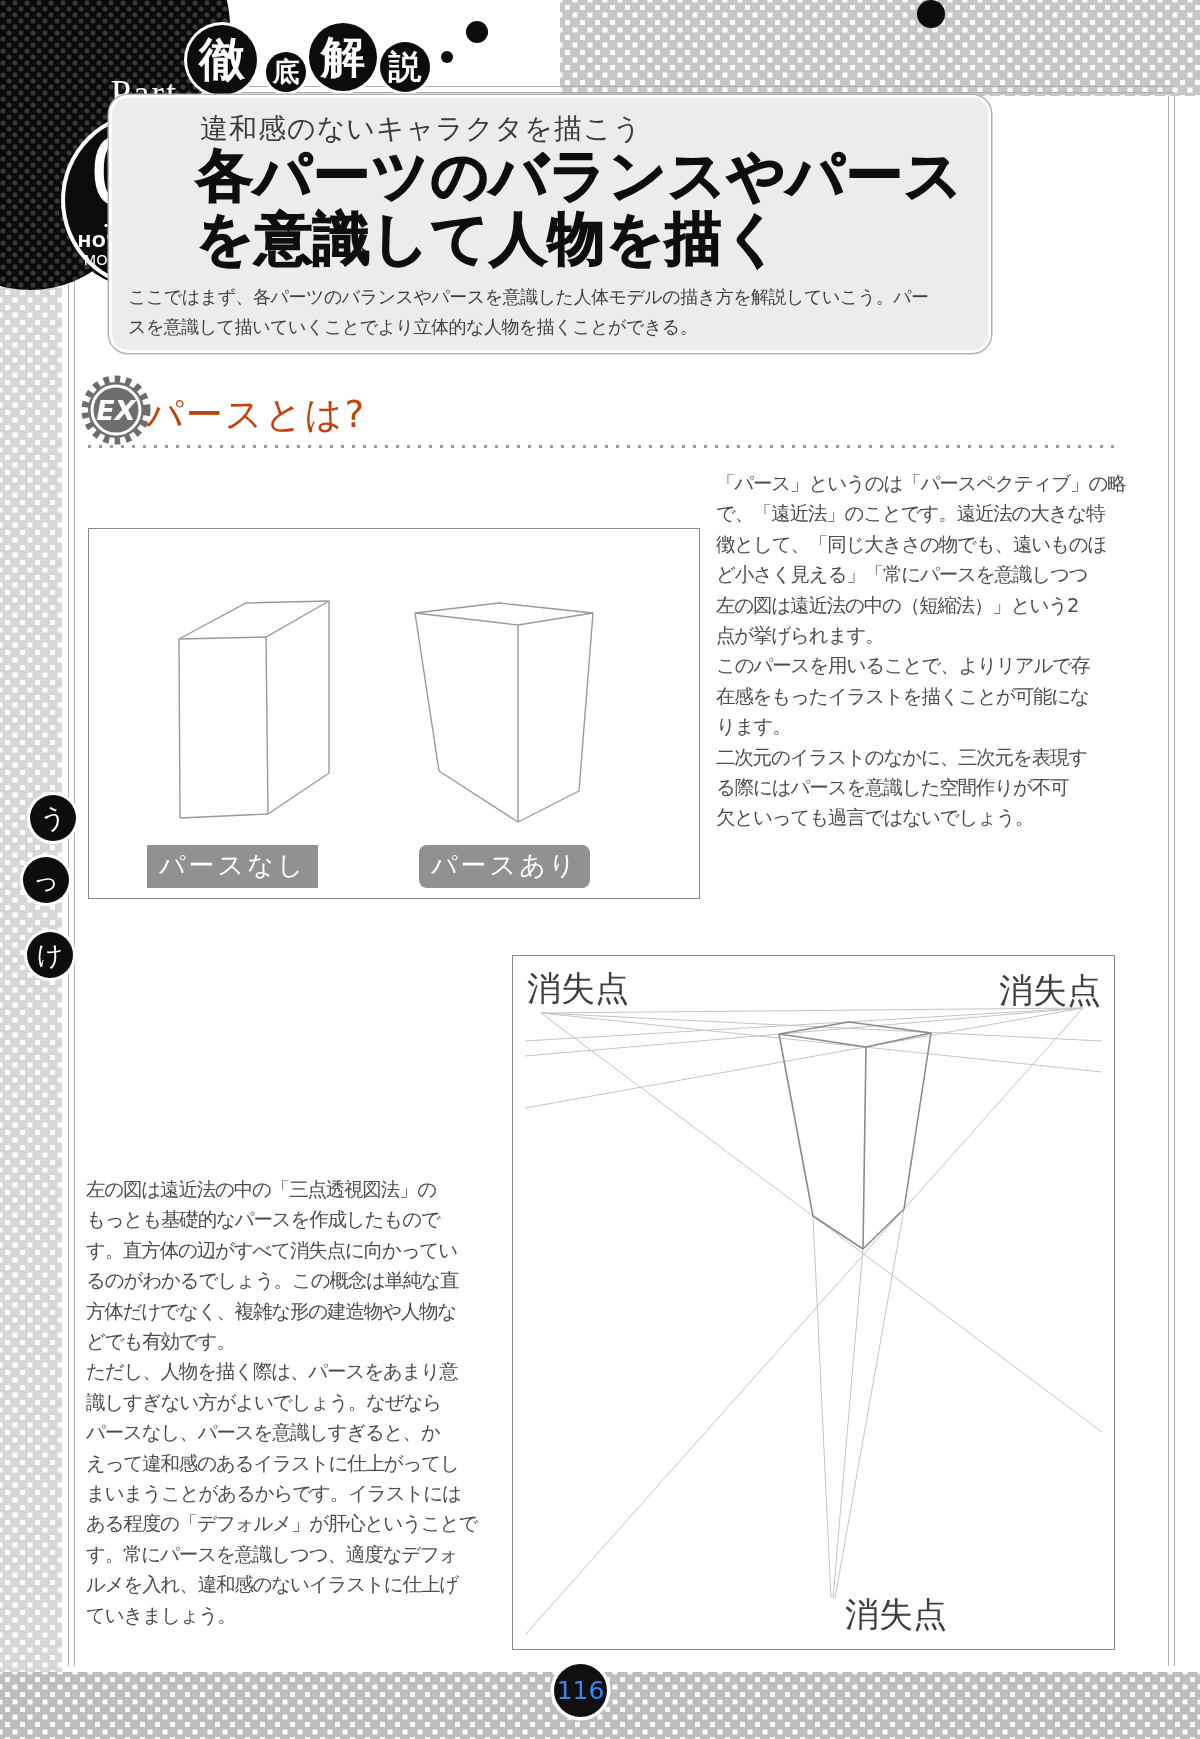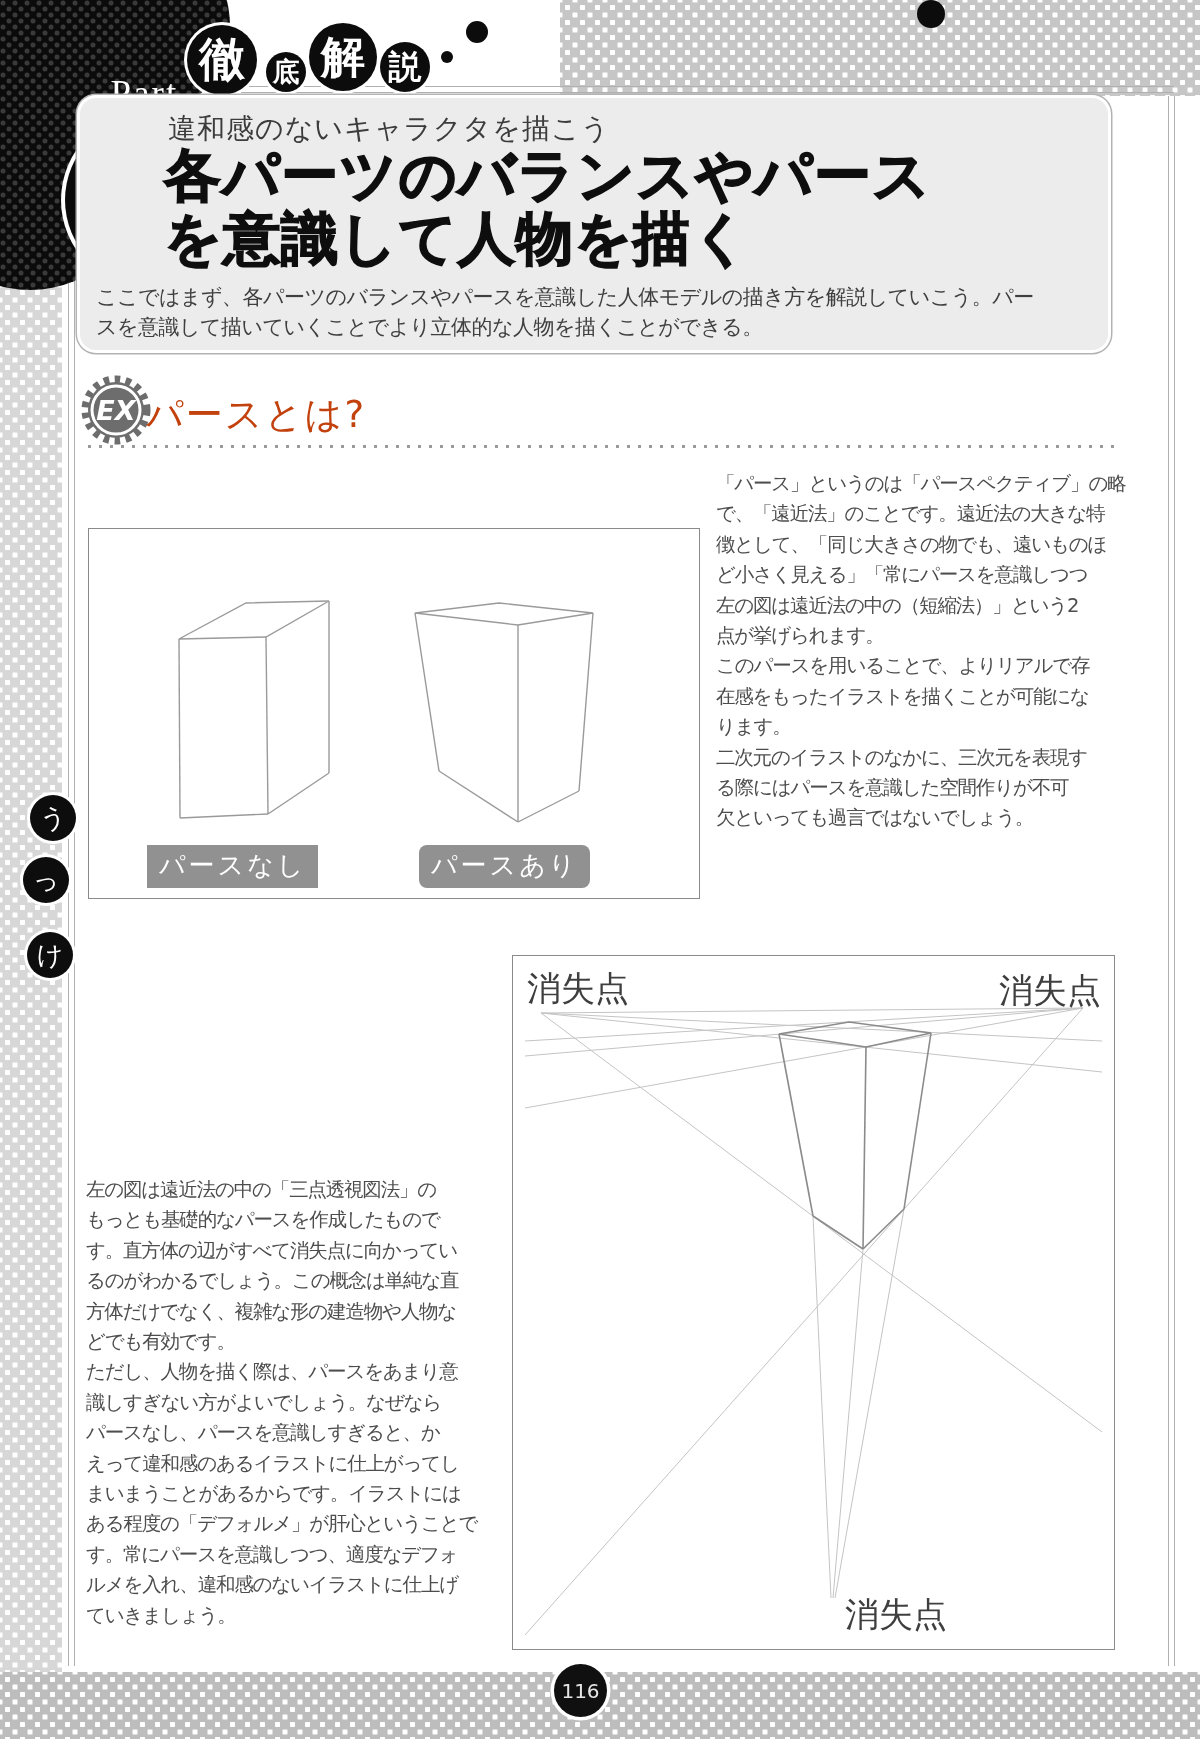--- a/index.html
+++ b/index.html
@@ -12,25 +12,25 @@
                      radial-gradient(circle,#fff 2.8px,rgba(255,255,255,0) 3px);
     background-size:15px 15px;background-position:0 0,7.5px 7.5px;}
   .dots-left{left:0;top:0;width:62px;height:1739px;background-color:#d7d7d7;}
   .dots-bottom{left:0;top:1672px;width:1200px;height:67px;background-color:#bdbdbd;}
   .dots-top{left:560px;top:0;width:640px;height:96px;background-color:#c6c6c6;}
 
   
   .frame-line{position:absolute;background:#b0b0b0;}
 
   
-  .header-box{position:absolute;left:80px;top:98px;width:1028px;height:252px;background:#ececec;
+  .header-box{position:absolute;left:112px;top:98px;width:876px;height:252px;background:#ececec;
     border-radius:16px;box-shadow:0 0 0 3px #fff,0 0 0 4.5px #b3b3b3;}
   .header-subtitle{position:absolute;left:88px;top:12px;font-size:28px;color:#3c3c3c;letter-spacing:1px;}
   .header-title{position:absolute;left:84px;top:46px;font-size:57px;line-height:63px;font-weight:900;color:#0e0e0e;letter-spacing:1px;-webkit-text-stroke:1.5px #0e0e0e;}
-  .header-intro{position:absolute;left:16px;top:184px;font-size:21px;line-height:30px;color:#3f3f3f;letter-spacing:-0.5px;white-space:nowrap;}
+  .header-intro{position:absolute;left:16px;top:184px;font-size:18px;line-height:30px;color:#3f3f3f;letter-spacing:-0.5px;white-space:nowrap;}
 
   
   .blob{position:absolute;left:0;top:0;}
   .part-label{position:absolute;left:70px;top:72px;width:160px;text-align:center;color:#fff;
     font-family:"Liberation Serif",serif;font-size:37px;letter-spacing:2px;}
   .badge05{position:absolute;left:65px;top:115px;width:170px;height:170px;border-radius:50%;
     background:#0b0b0b;box-shadow:0 0 0 4px #fff;display:flex;flex-direction:column;align-items:center;color:#fff;}
   .badge05 .num{font-size:92px;line-height:1.02;margin-top:12px;letter-spacing:3px;}
   .badge05 .dotline{width:96px;height:5px;margin:2px 0 4px 0;
     background-image:radial-gradient(circle,#fff 1.6px,rgba(255,255,255,0) 1.8px);background-size:8px 5px;background-repeat:repeat-x;}
@@ -61,21 +61,21 @@
   .col div{line-height:30.4px;white-space:nowrap;}
   .right-col{left:710px;top:469px;width:410px;margin-left:6px;}
   .left-col{left:86px;top:1175px;width:420px;}
 
   
   .tab{position:absolute;width:46px;height:46px;border-radius:50%;background:#0d0d0d;color:#fff;
     display:flex;align-items:center;justify-content:center;font-size:26px;box-shadow:0 0 0 3px #fff;}
 
   
   .pagenum{position:absolute;left:554px;top:1664px;width:53px;height:53px;border-radius:50%;background:#101010;
-    color:#e5e5e5;display:flex;align-items:center;justify-content:center;font-size:20px;box-shadow:0 0 0 3.5px #fff;}
+    color:#3b82f6;display:flex;align-items:center;justify-content:center;font-size:25px;box-shadow:0 0 0 3.5px #fff;}
 
   svg text{font-family:"DejaVu Sans",sans-serif;}
 </style>
 </head>
 <body>
 
 <div class="page">
 
   <div class="dots dots-top"></div>
   <div class="dots dots-left"></div>

